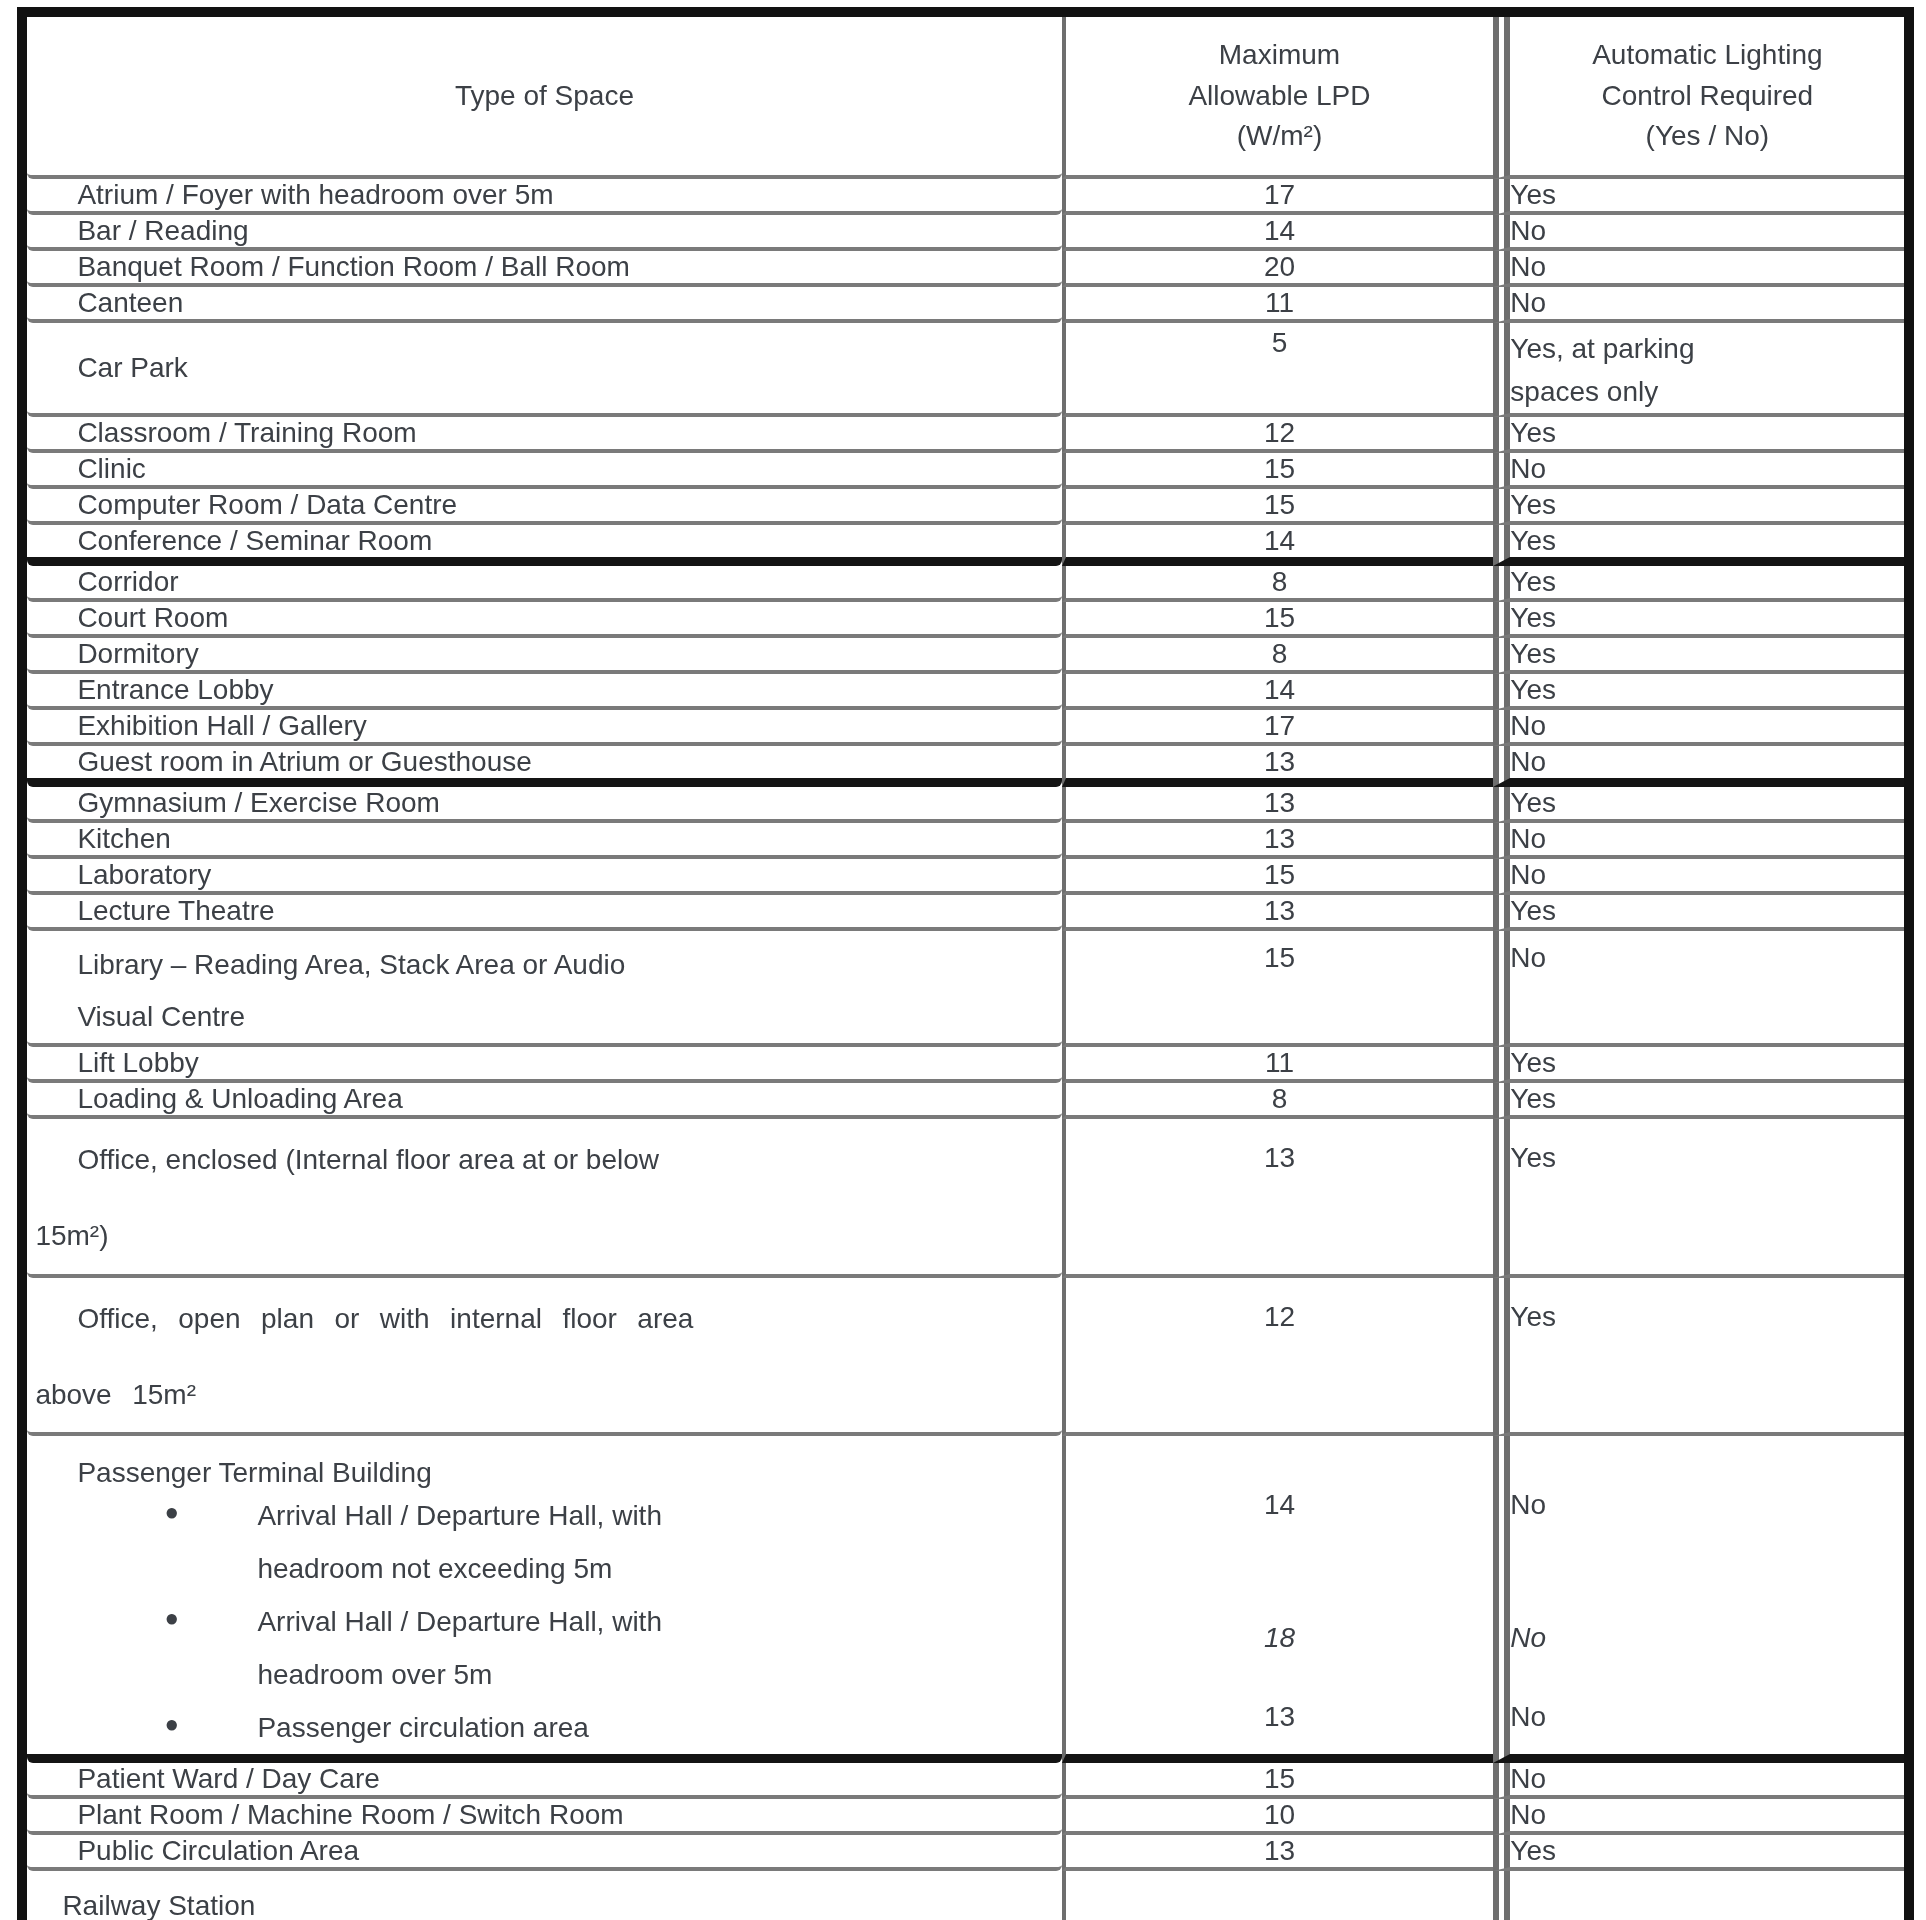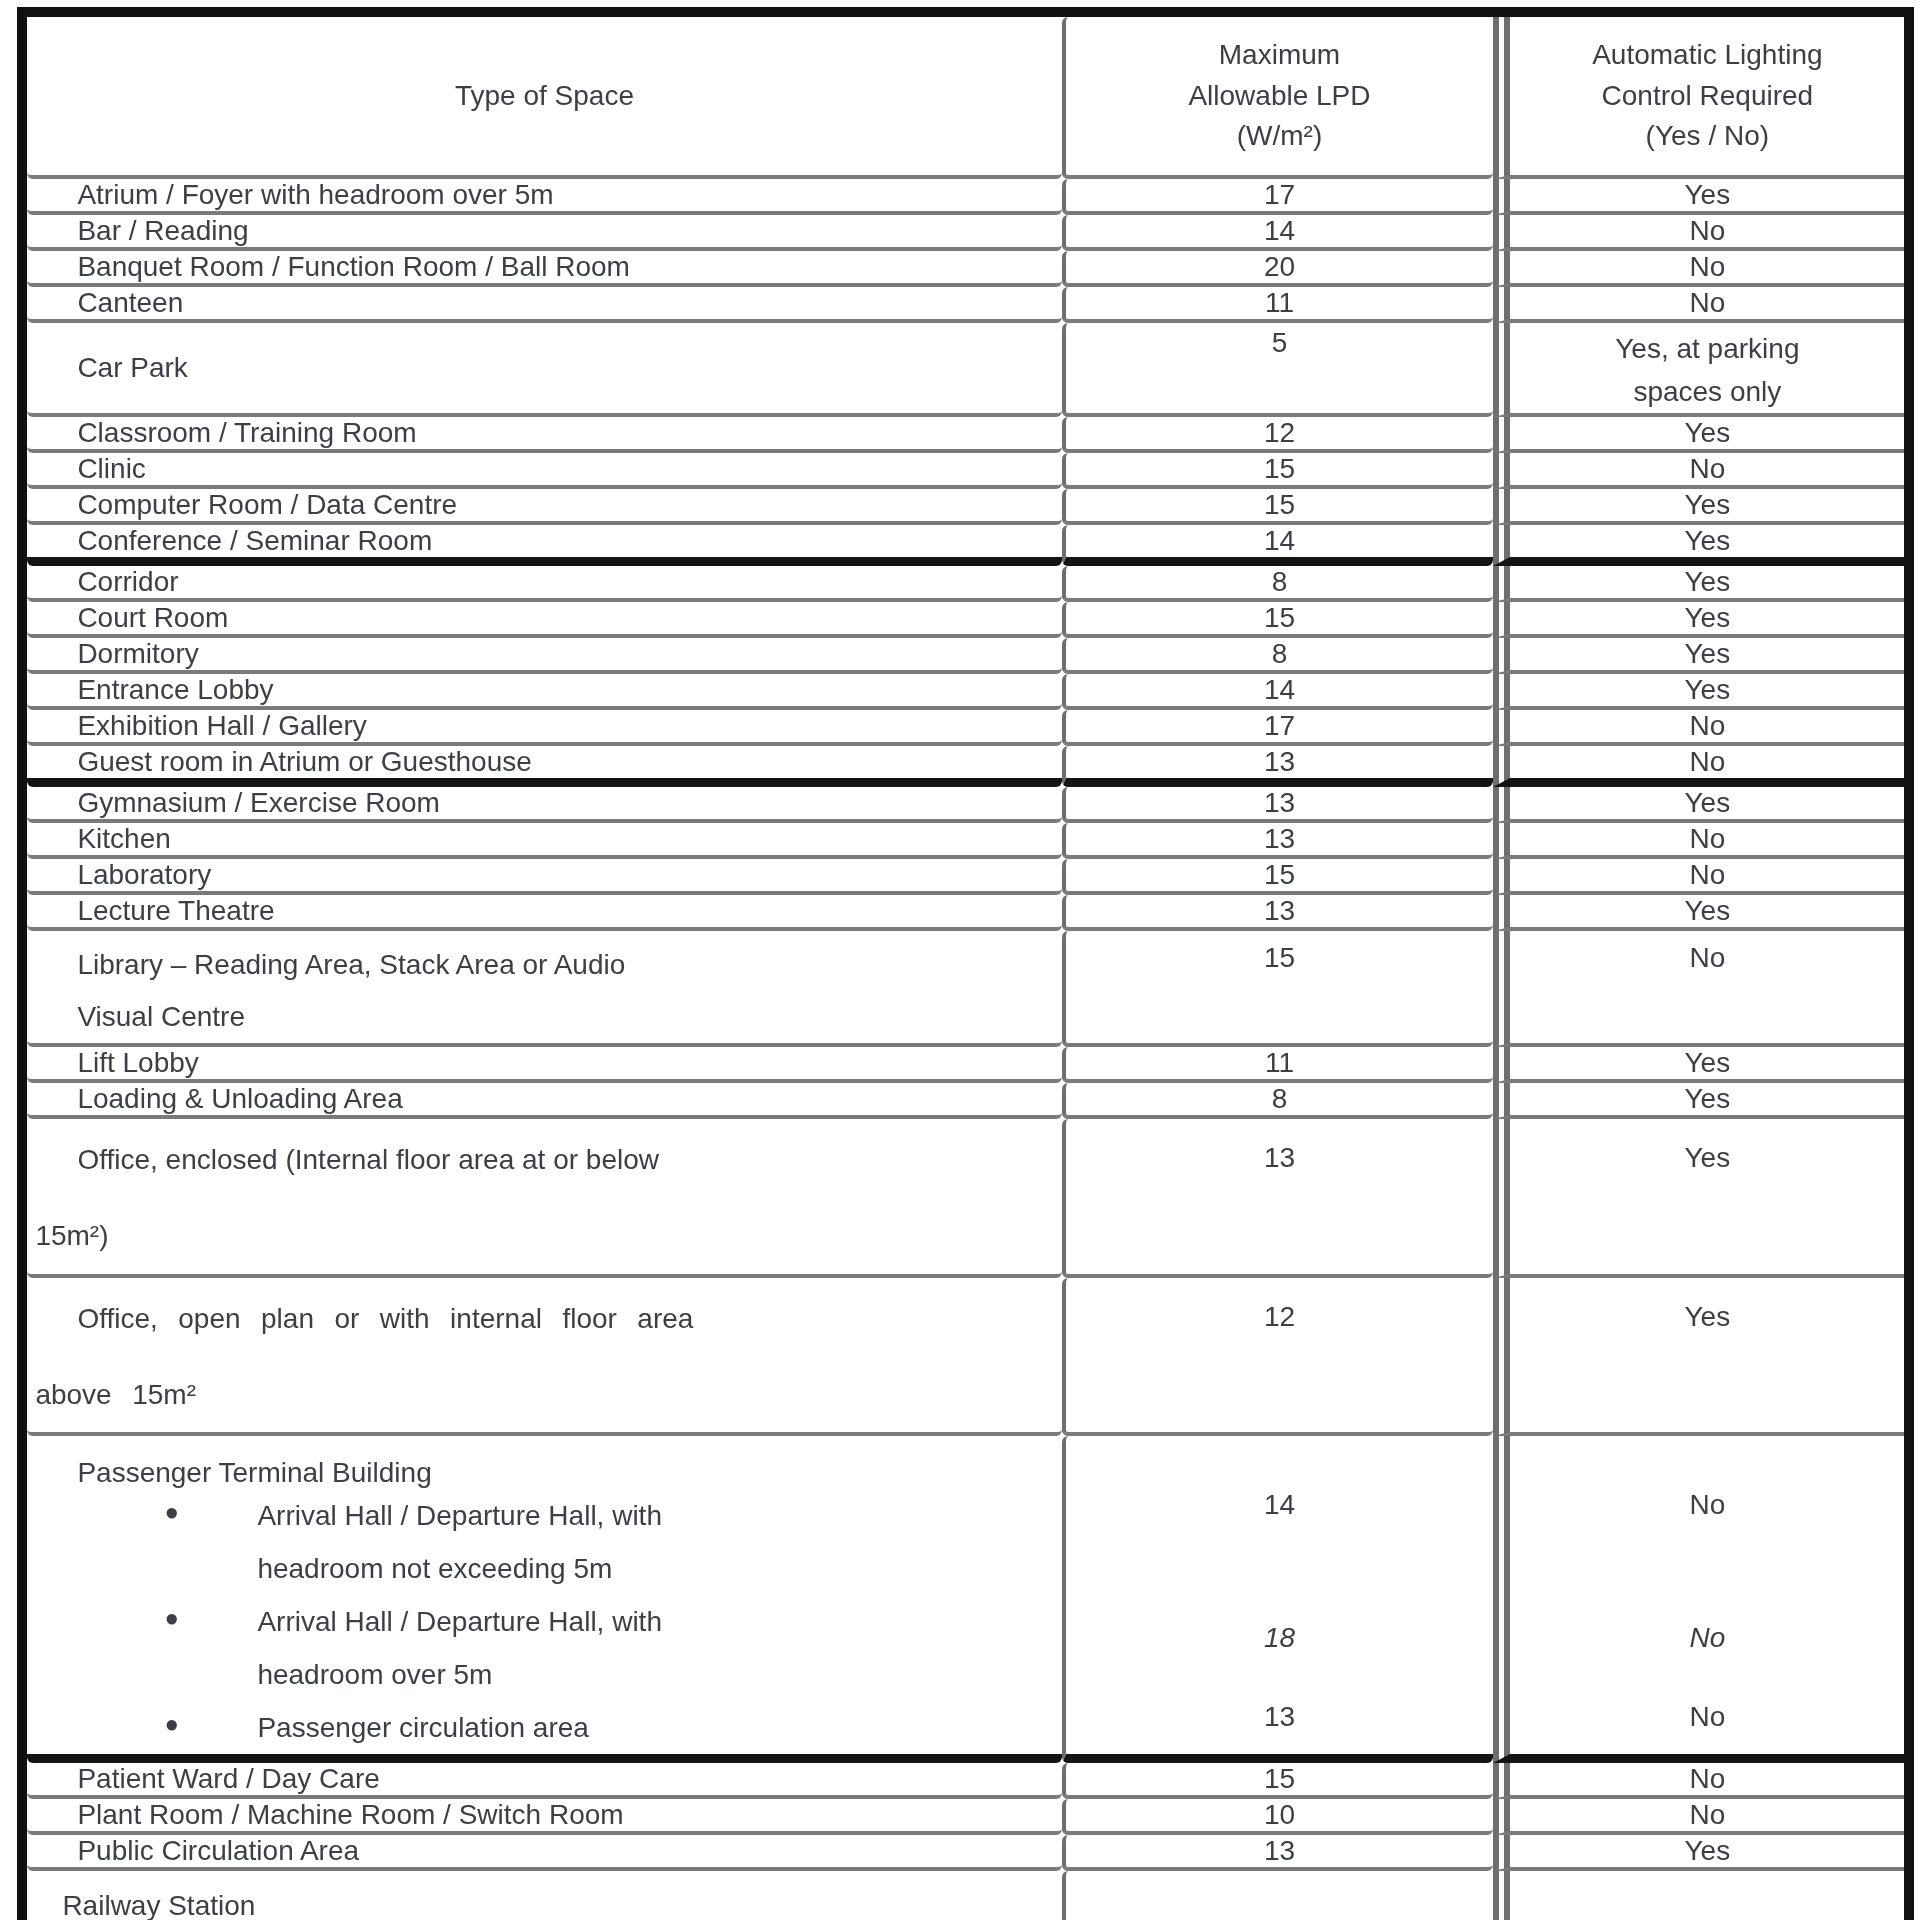--- a/index.html
+++ b/index.html
@@ -25,22 +25,22 @@
   col.c-lpd  { width:23.0%; }
   col.c-ctl  { width:21.9%; }
 
   td{
     box-sizing:border-box;
     border-bottom:4.6px solid #7a7a7a;
     vertical-align:middle;
     padding:0;
     overflow:hidden;
   }
-  td.num{ border-left:4.6px solid #6e6e6e; text-align:center;border-radius:6px; }
-  td.ctl{ border-left:17.4px double #6e6e6e; text-align:center; }
+  td.num{ border-left:4.6px solid #6e6e6e; text-align:center; }
+  td.ctl{ border-left:17.4px double #6e6e6e; }
   tr.thick td{ border-bottom:9.3px solid #141414; }
   tr.last td{ border-bottom:none; }
 
   tr.hdr td{
     height:162px; text-align:center; vertical-align:middle;
     white-space:pre-line; line-height:1.45; font-size:28px;
   }
   tr.r td{ height:34px; }
   td.lbl{ text-align:left; padding-left:50px;border-radius:6px; }
 

